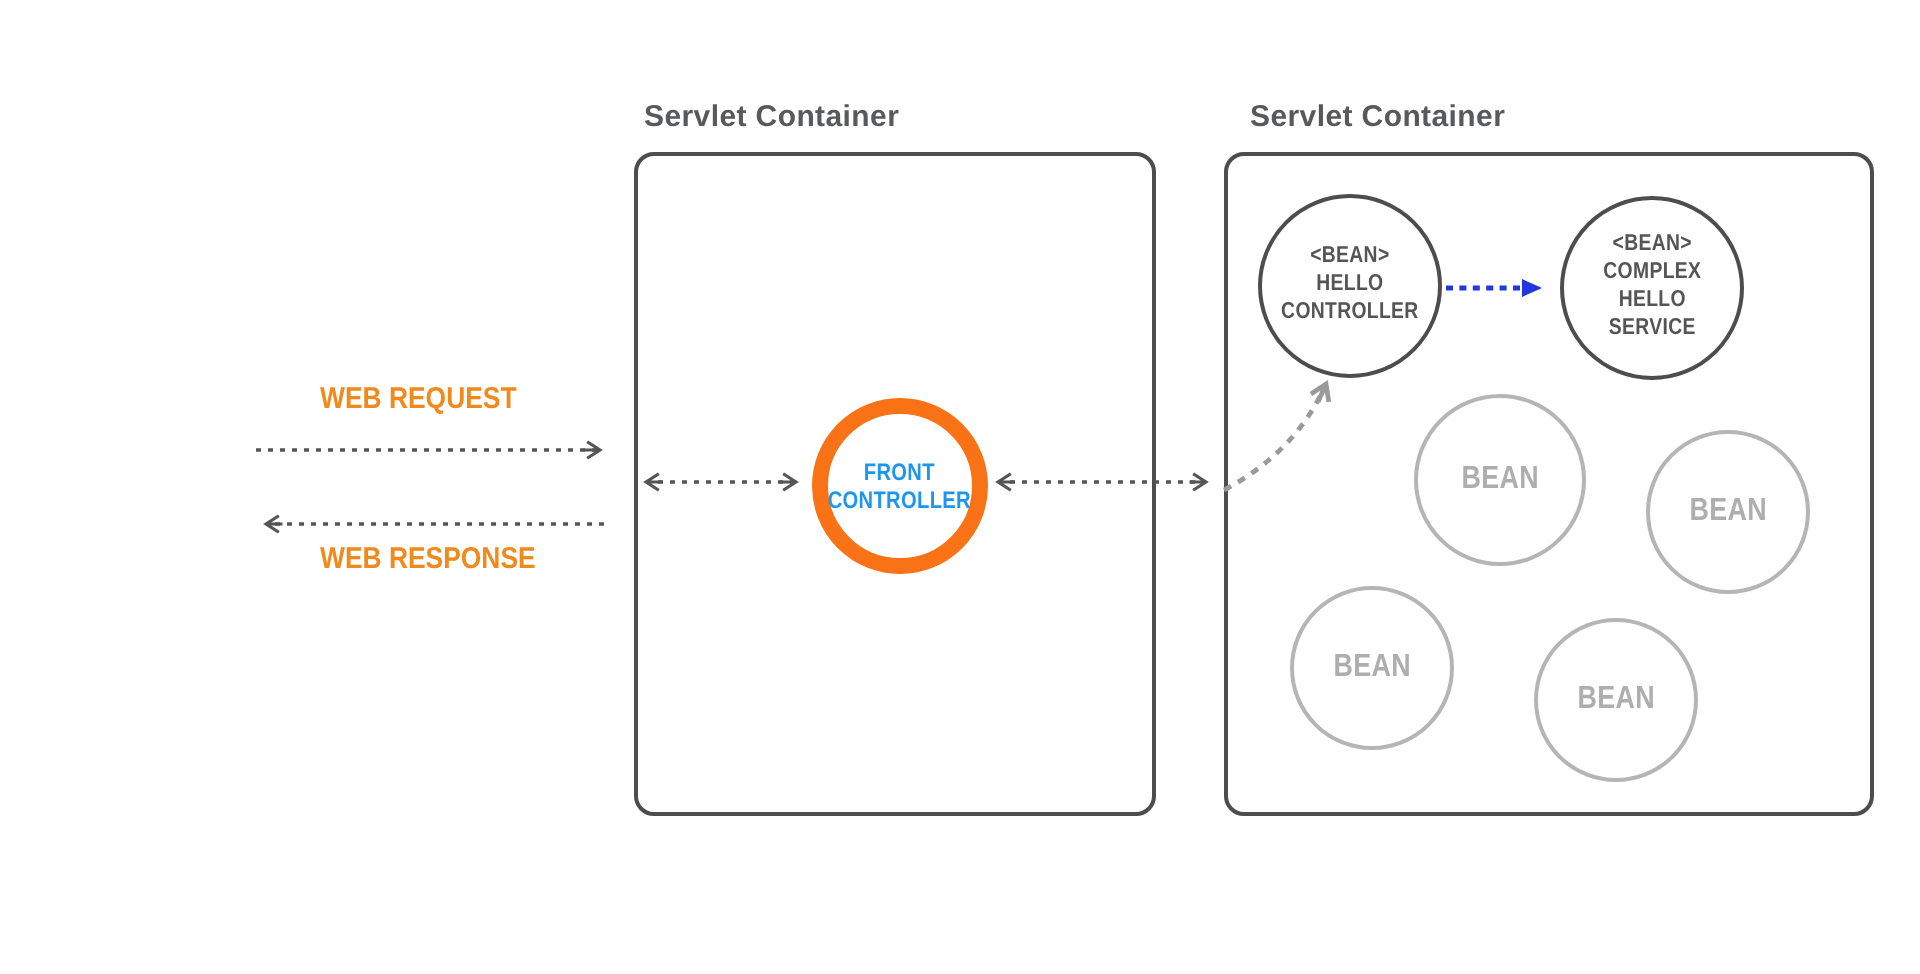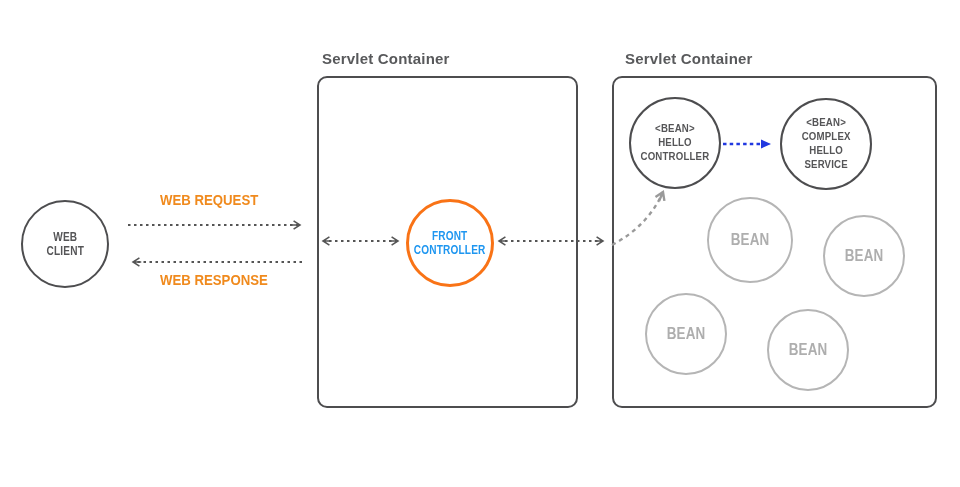--- a/index.html
+++ b/index.html
@@ -18,21 +18,21 @@
   .circle {
     position:absolute; border-radius:50%; background:#ffffff;
     display:flex; align-items:center; justify-content:center;
     text-align:center; box-sizing:border-box;
   }
   .circle span {
     display:block; white-space:pre-line; font-weight:bold;
     line-height:1.2; transform:scaleX(0.84); letter-spacing:0.2px;
   }
   .node-dark  { border:2.5px solid #4d4d4f; color:#555557; font-size:12px; }
-  .node-blue  { border:3px solid #f97316; color:#1e96f0; font-size:12px; }
+  .node-blue  { border:8px solid #f97316; color:#1e96f0; font-size:12px; }
   .node-light { border:2.5px solid #b5b5b5; color:#aeaeae; font-size:16px; }
   .flow-label {
     position:absolute; font-weight:bold; font-size:15px; color:#f08a1d;
     transform:scaleX(0.88); transform-origin:left center; white-space:nowrap;
   }
   svg.arrows { position:absolute; left:0; top:0; z-index:5; }
 </style>
 </head>
 <body>
 
@@ -40,24 +40,20 @@
 
   <div class="box" style="left:317px; top:76px; width:261px; height:332px;"></div>
   <div class="box-title" style="left:322px; top:50px;">Servlet Container</div>
 
   <div class="box" style="left:612px; top:76px; width:325px; height:332px;"></div>
   <div class="box-title" style="left:625px; top:50px;">Servlet Container</div>
 
   <div class="flow-label" style="left:160px; top:191px;">WEB REQUEST</div>
   <div class="flow-label" style="left:160px; top:271px;">WEB RESPONSE</div>
 
-  <div class="circle node-dark" style="left:21px; top:200px; width:88px; height:88px;">
-    <span>WEB
-CLIENT</span>
-  </div>
 
   <div class="circle node-blue" style="left:406px; top:199px; width:88px; height:88px;">
     <span>FRONT
 CONTROLLER</span>
   </div>
 
   <div class="circle node-dark" style="left:629px; top:97px; width:92px; height:92px; font-size:11.5px;">
     <span>&lt;BEAN&gt;
 HELLO
 CONTROLLER</span>

